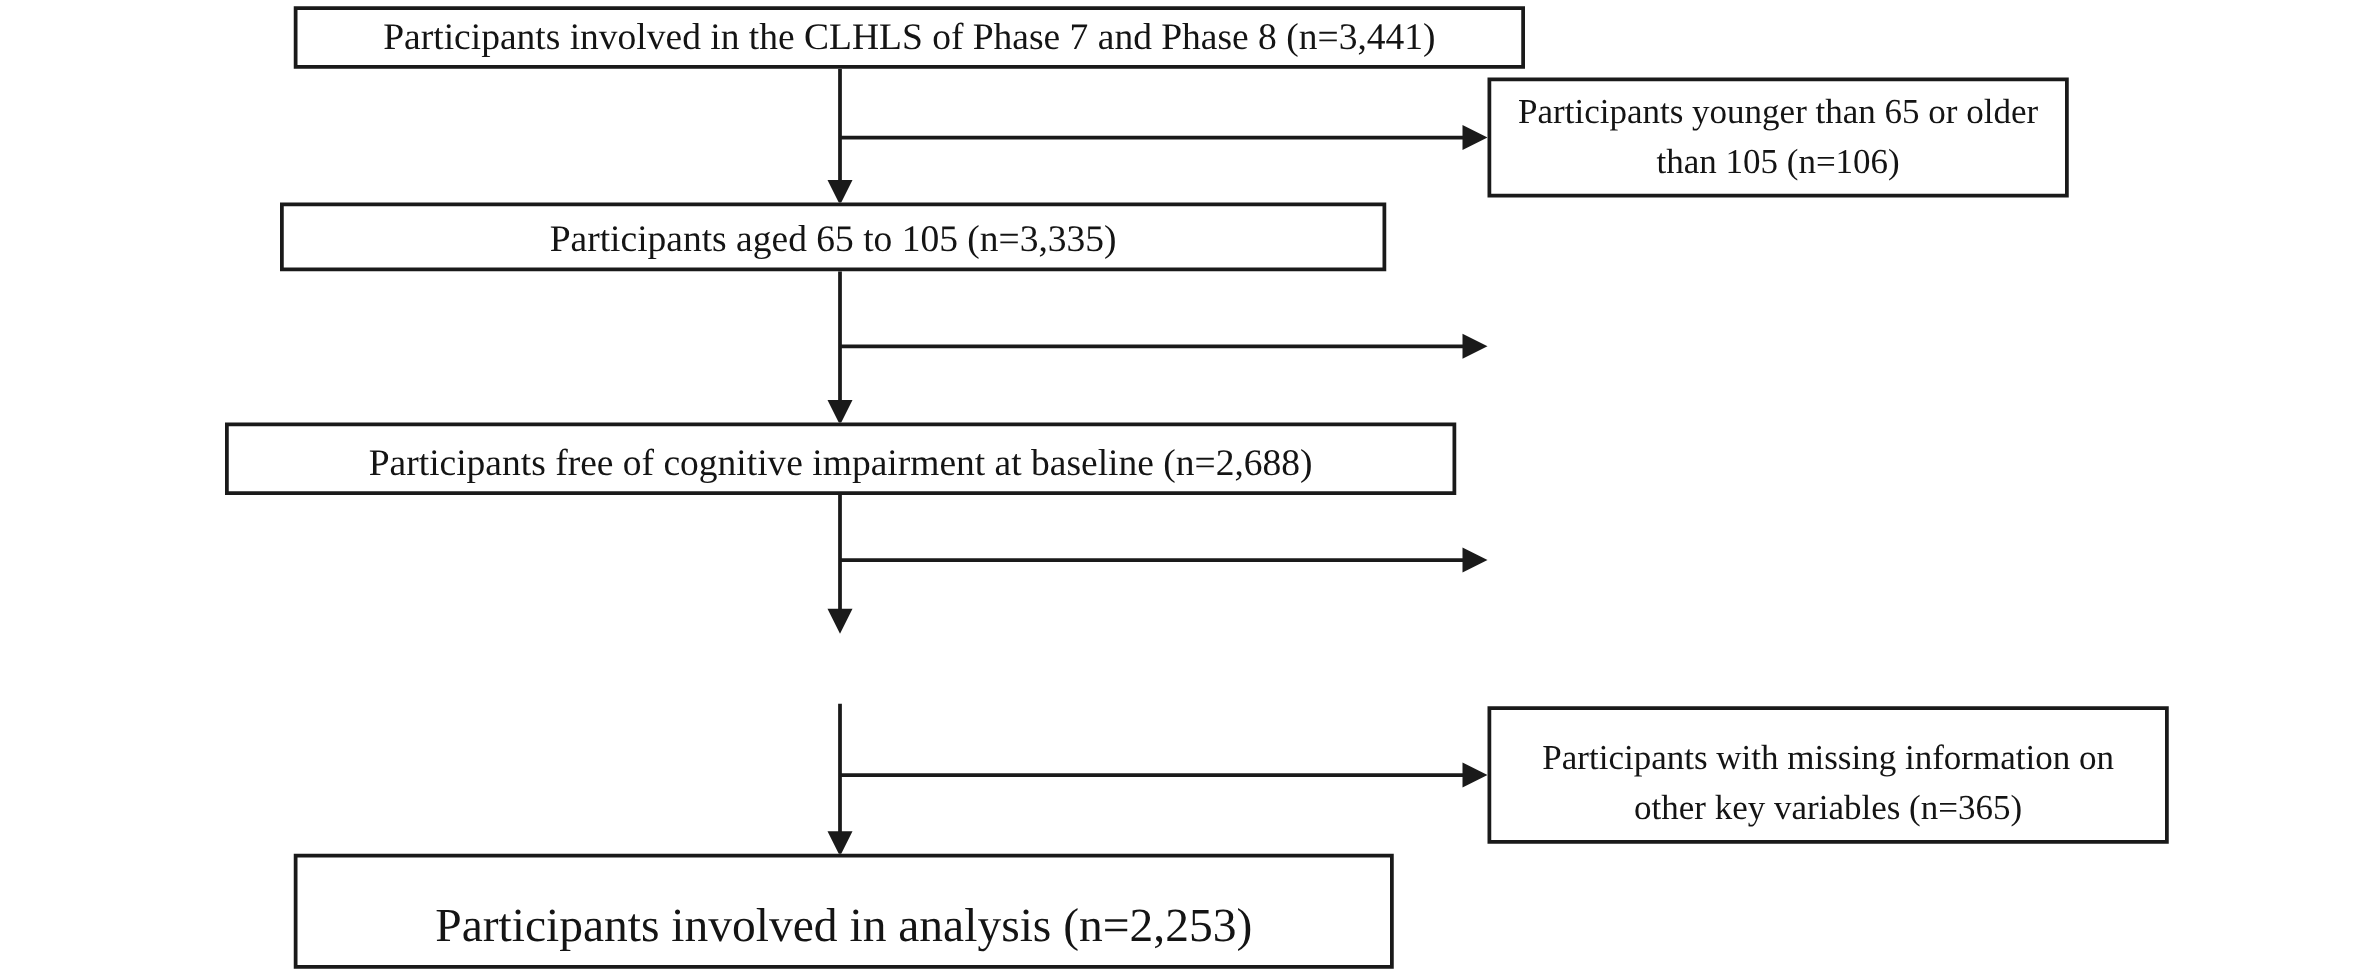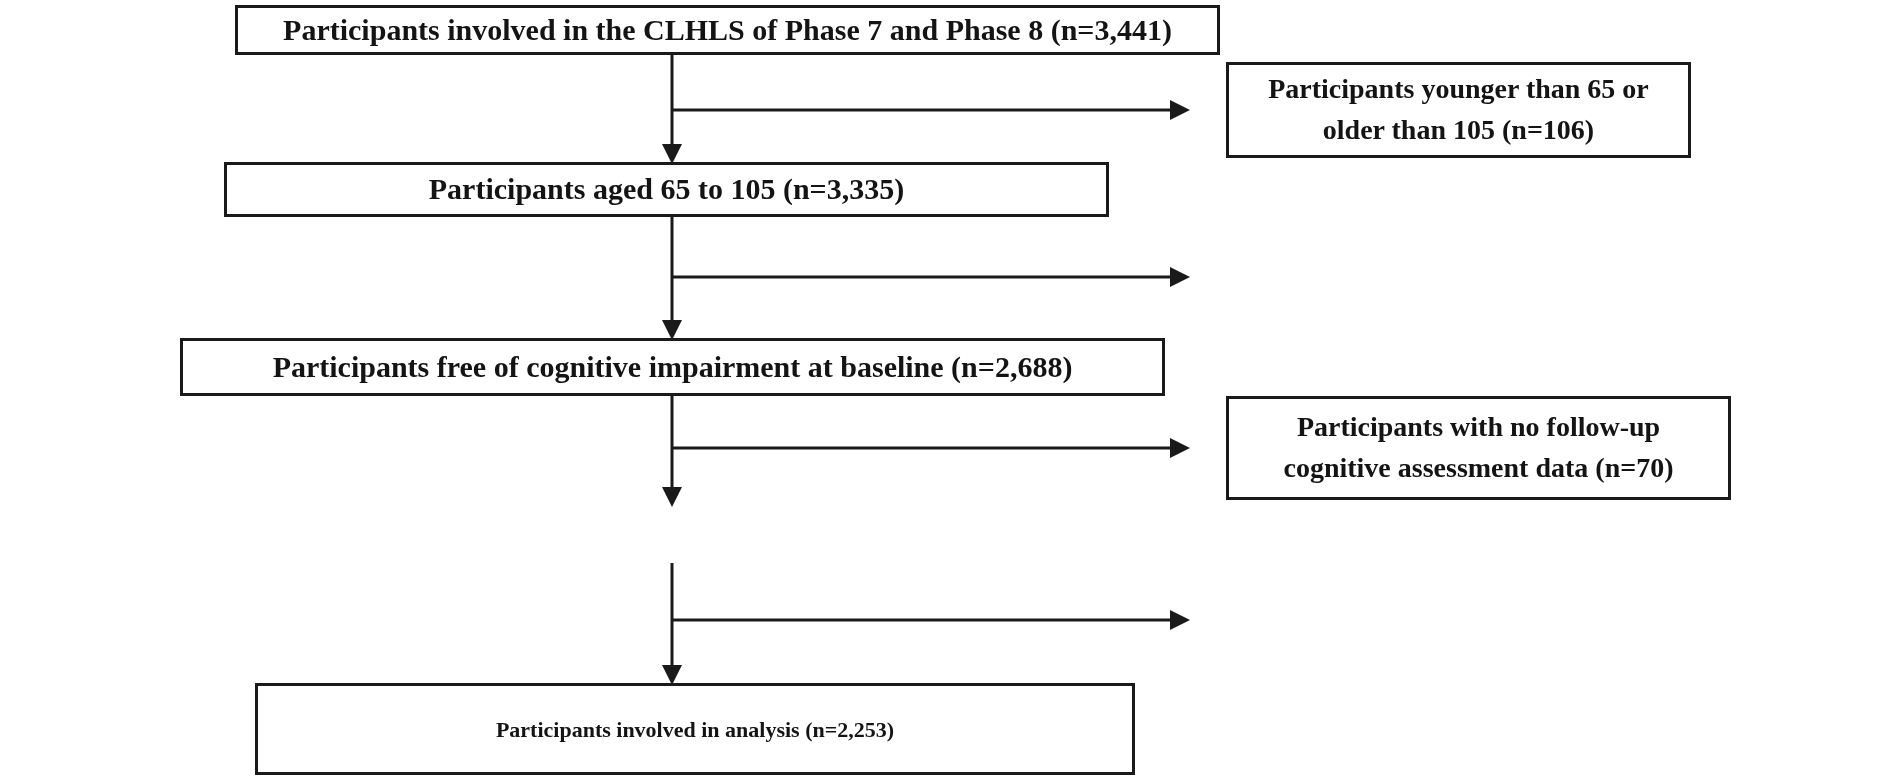--- a/index.html
+++ b/index.html
@@ -21,32 +21,31 @@
   .connectors line{stroke:var(--line);stroke-width:3;}
   .connectors polygon{fill:var(--line);stroke:none;}
   .box{
     position:absolute;
     box-sizing:border-box;
     border:3px solid var(--border);
     background:var(--background);
     display:flex;
     flex-direction:column;
     align-items:center;
-    justify-content:center;
+    justify-content:flex-end;
     text-align:center;
-    font-weight:bold;
   }
   .main-box{font-size:30px;line-height:1.35;padding:2px 10px;}
-  .excl-box{font-size:28px;line-height:1.45;padding:4px 14px;margin-left:36px;}
+  .excl-box{font-size:28px;line-height:1.45;padding:4px 14px;}
   
   .b1{left:235px;top:5px;width:985px;height:50px;}
   .b2{left:224px;top:162px;width:885px;height:55px;}
   .b3{left:180px;top:338px;width:985px;height:58px;}
   .b4{left:150px;top:505px;width:1055px;height:58px;}
-  .b5{left:235px;top:683px;width:880px;height:92px;font-size:22px;line-height:1.5;margin-left:20px;}
+  .b5{left:235px;top:683px;width:880px;height:92px;font-size:38px;line-height:1.5;}
   
   .r1{left:1190px;top:62px;width:465px;height:96px;}
   .r2{left:1190px;top:228px;width:465px;height:98px;}
   .r3{left:1190px;top:396px;width:505px;height:104px;}
   .r4{left:1190px;top:565px;width:545px;height:110px;}
 </style>
 </head>
 <body>
 
 <div class="canvas">
@@ -103,18 +102,18 @@
 
   <div class="box main-box b5">
     <div>Participants involved in analysis (n=2,253)</div>
   </div>
 
   <div class="box excl-box r1">
     <span>Participants younger than 65 or older than 105 (n=106)</span>
   </div>
 
 
-  <div class="box excl-box r3">
-    <span>Participants with no follow-up cognitive assessment data (n=70)</span>
+
+  <div class="box excl-box r4">
+    <span>Participants with missing information on other key variables (n=365)</span>
   </div>
-
 
 </div>
 
 </body></html>

